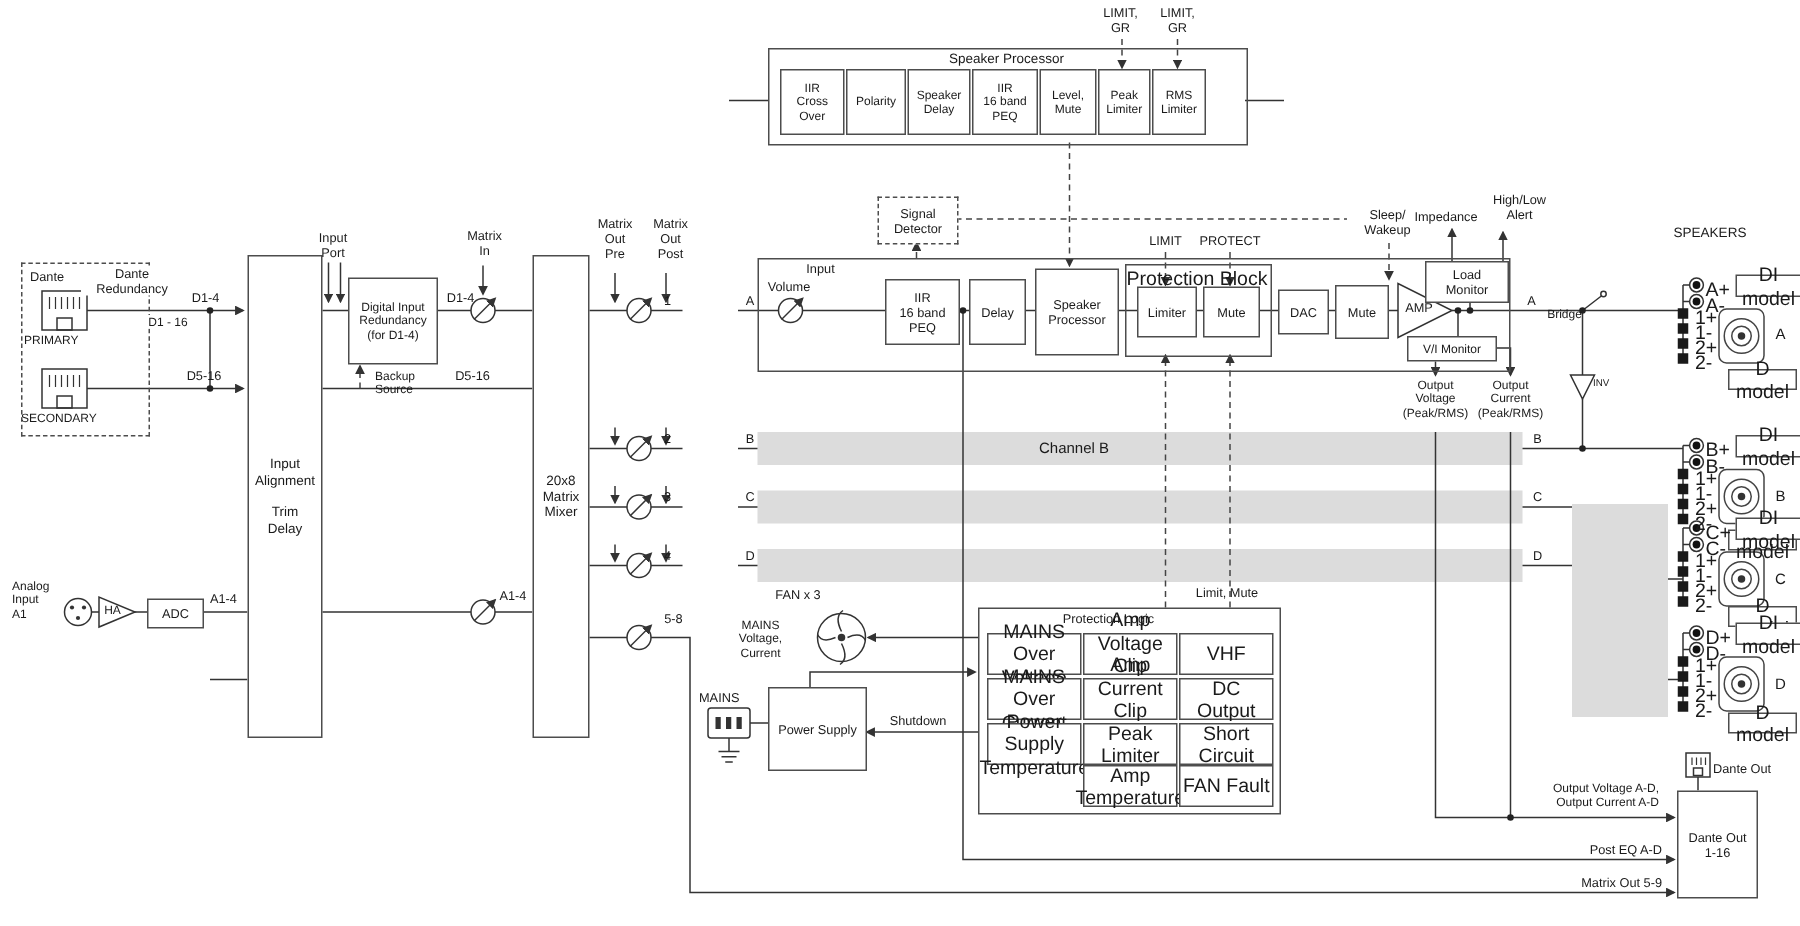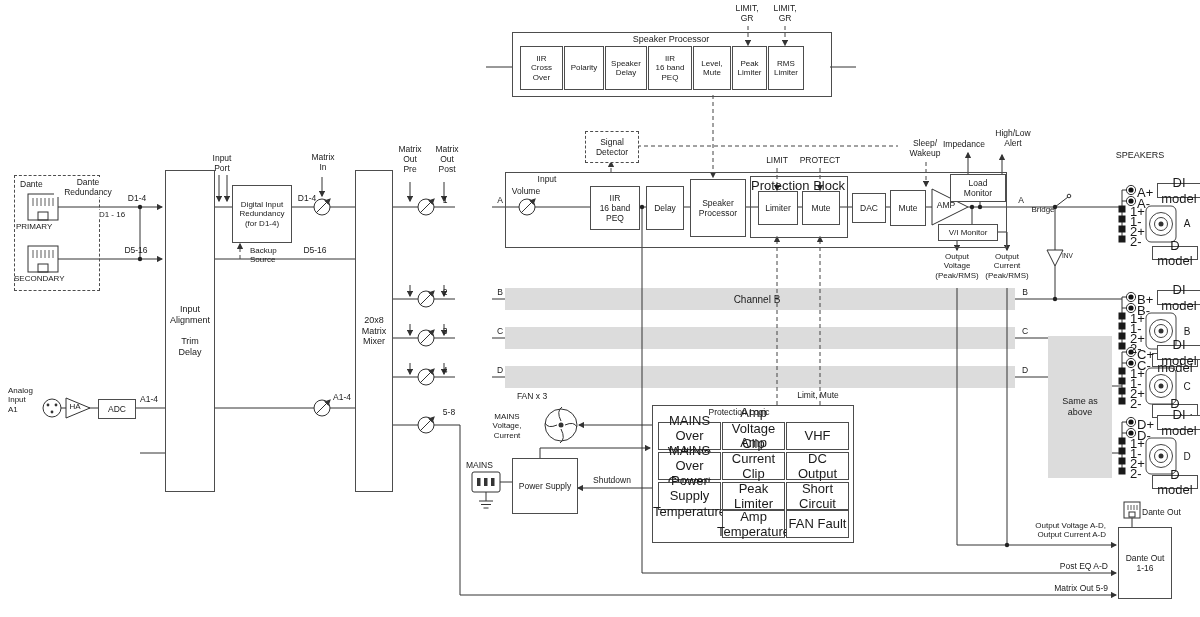--- a/index.html
+++ b/index.html
@@ -363,26 +363,24 @@
 <div class="lbl f85" style="left:898px;top:138px;width:54px">Sleep/
 Wakeup</div>
 <div class="lbl f8" style="left:933px;top:252px;width:48px">Output
 Voltage
 (Peak/RMS)</div>
 <div class="lbl f8" style="left:983px;top:252px;width:48px">Output
 Current
 (Peak/RMS)</div>
 <div class="lbl f85" style="left:1014px;top:195px;width:14px">A</div>
 
-<div class="lbl f10" style="left:521px;top:294px;width:472px">Channel B</div>
+<div class="lbl f10" style="left:480px;top:294px;width:472px">Channel B</div>
 <div class="lbl f85" style="left:1018px;top:287px;width:14px">B</div>
 <div class="lbl f85" style="left:1018px;top:326px;width:14px">C</div>
 <div class="lbl f85" style="left:1018px;top:365px;width:14px">D</div>
-<div class="box noborder" style="left:1048px;top:336px;width:64px;height:142px">Same as
-above</div>
 
 <div class="lbl f8" style="left:1020px;top:205px;width:46px">Bridge</div>
 <div class="lbl tl f65" style="left:1062px;top:252px;width:22px">INV</div>
 
 <div class="lbl" style="left:1104px;top:150px;width:72px">SPEAKERS</div>
 
 <div class="lbl tl f7" style="left:1137px;top:185px;width:16px">A+</div>
 <div class="lbl tl f7" style="left:1137px;top:196px;width:16px">A-</div>
 <div class="box f7" style="left:1157px;top:183px;width:42px;height:13px">DI model</div>
 <div class="lbl tl f7" style="left:1130px;top:204px;width:14px">1+</div>

